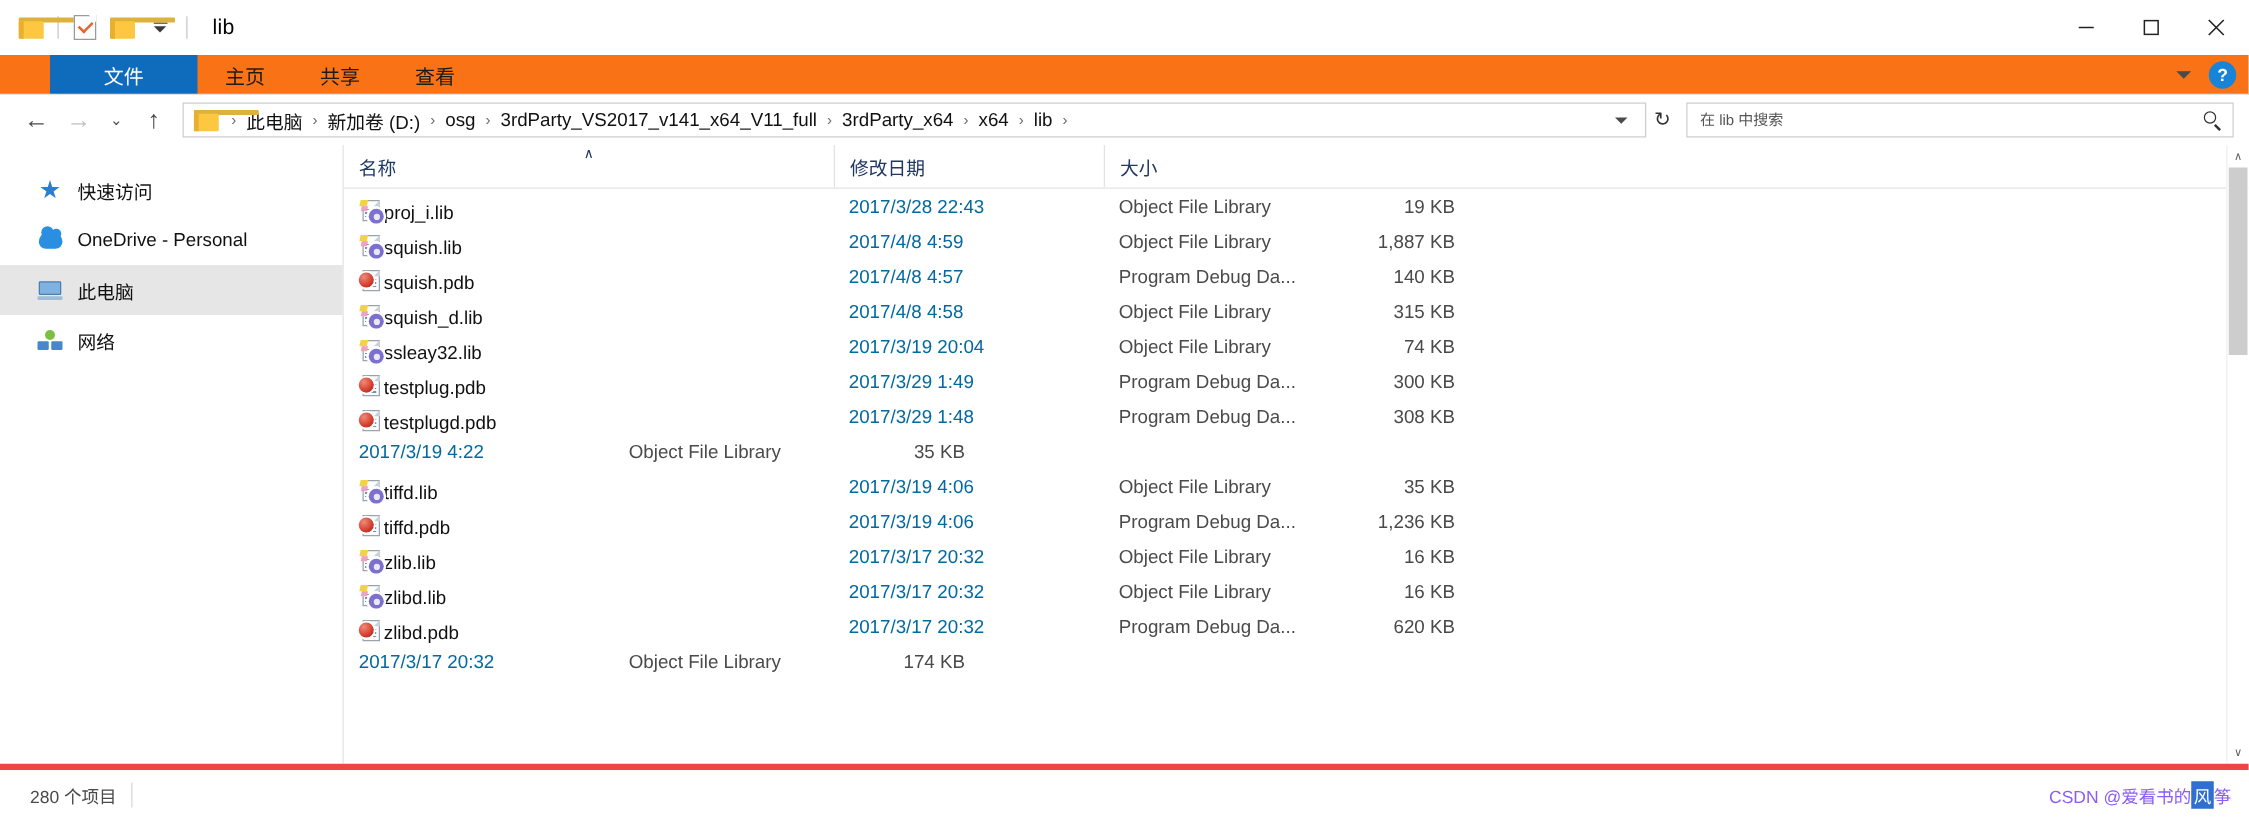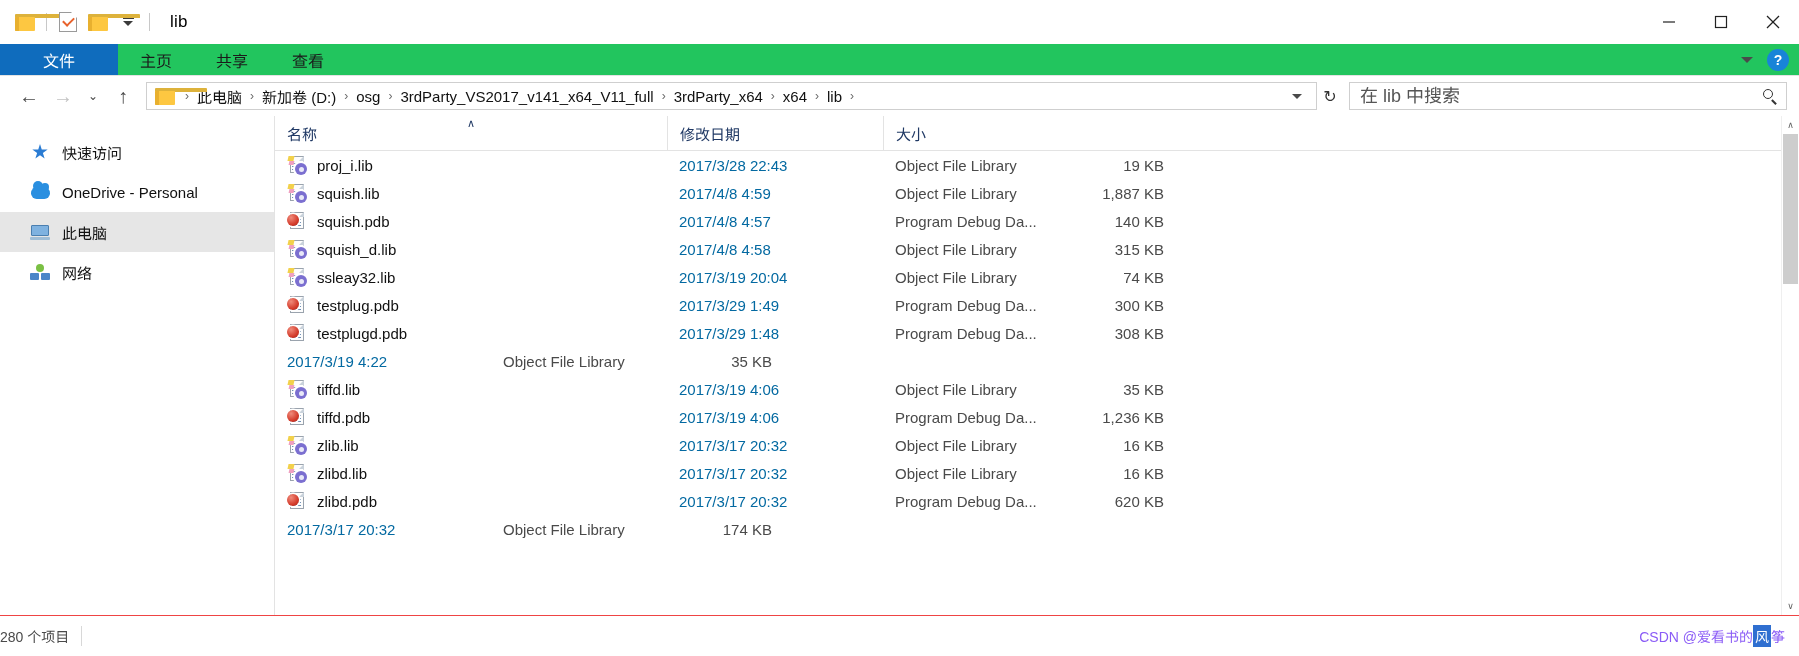--- a/index.html
+++ b/index.html
@@ -32,42 +32,42 @@
 
   
   .props-ico{width:18px;height:20px;border:1px solid #9a9a9a;background:#fff;position:relative;box-sizing:border-box;}
   .props-ico:before{content:"";position:absolute;right:-1px;top:-1px;border-left:6px solid transparent;border-top:6px solid #fff;}
   .props-ico .tick{position:absolute;left:3px;top:4px;width:9px;height:5px;border-left:2px solid #e8622c;border-bottom:2px solid #e8622c;transform:rotate(-45deg);}
 
   .dd-arrow{width:0;height:0;border-left:5px solid transparent;border-right:5px solid transparent;border-top:5px solid #3b3b3b;}
   .dd-bar{width:11px;height:1.5px;background:#3b3b3b;margin-bottom:2px;}
 
   
-  .ribbon{height:32px;display:flex;align-items:stretch;background:#22c55e;position:relative;flex:0 0 auto;}
+  .ribbon{height:32px;display:flex;align-items:stretch;background:#f97316;position:relative;flex:0 0 auto;padding-left:40px;}
   .tab{display:flex;align-items:center;justify-content:center;font-size:16px;color:#1b1b1b;padding:0 22px;cursor:default;}
   .tab.file{background:#0f6cbd;color:#fff;font-weight:400;min-width:74px;}
   .ribbon-right{position:absolute;right:10px;top:0;height:32px;display:flex;align-items:center;gap:14px;}
   .chev-sm{width:0;height:0;border-left:6px solid transparent;border-right:6px solid transparent;border-top:6px solid #4a4a4a;}
   .help-ico{width:22px;height:22px;border-radius:50%;background:#1884d8;color:#fff;font-size:14px;display:flex;align-items:center;justify-content:center;font-weight:bold;}
   .ribbon-underline{position:absolute;left:0;bottom:0;width:100%;height:1px;background:#e3e3e3;}
 
   
   .addrbar{height:40px;display:flex;align-items:center;background:#fff;padding:0 12px;gap:0;flex:0 0 auto;}
   .nav-btn{width:34px;height:30px;display:flex;align-items:center;justify-content:center;color:#4a4a4a;font-size:20px;cursor:default;}
   .nav-btn.disabled{color:#c2c2c2;}
   .nav-btn.small{width:26px;font-size:12px;}
   .addr-box{flex:1 1 auto;height:28px;border:1px solid #cfcfcf;background:#fff;display:flex;align-items:center;padding:0 4px 0 8px;margin-left:6px;box-sizing:border-box;min-width:0;}
   .crumbs{display:flex;align-items:center;flex:1 1 auto;overflow:hidden;white-space:nowrap;}
   .crumb{font-size:15px;color:#111;padding:0 2px;cursor:default;}
   .crumb-sep{color:#6b6b6b;font-size:12px;padding:0 6px;}
   .addr-right{display:flex;align-items:center;gap:2px;}
   .addr-chev{width:0;height:0;border-left:5px solid transparent;border-right:5px solid transparent;border-top:5px solid #4a4a4a;margin:0 10px;}
   .refresh{width:26px;height:26px;display:flex;align-items:center;justify-content:center;color:#333;font-size:16px;cursor:default;}
   .search-box{width:438px;height:28px;border:1px solid #cfcfcf;background:#fff;display:flex;align-items:center;padding:0 8px;margin-left:6px;box-sizing:border-box;justify-content:space-between;}
-  .search-box input{border:none;outline:none;font-size:18px;color:#333;width:100%;background:transparent;font-family:inherit;}
+  .search-box input{border:none;outline:none;font-size:12px;color:#333;width:100%;background:transparent;font-family:inherit;}
   .search-box input::placeholder{color:#555;}
   .mag{width:15px;height:15px;position:relative;flex:0 0 auto;}
   .mag:before{content:"";position:absolute;left:0;top:0;width:10px;height:10px;border:1.6px solid #333;border-radius:50%;box-sizing:border-box;}
   .mag:after{content:"";position:absolute;left:9px;top:10px;width:6px;height:1.6px;background:#333;transform:rotate(45deg);transform-origin:left center;}
 
   
   .content{flex:1 1 auto;display:flex;min-height:0;position:relative;}
   .navpane{width:274px;flex:0 0 274px;background:#fff;padding-top:16px;box-sizing:border-box;}
   .nav-item{height:40px;display:flex;align-items:center;padding-left:30px;font-size:15px;color:#111;cursor:default;gap:12px;text-align:center;}
   .nav-item.selected{background:#e6e6e6;}
@@ -92,21 +92,21 @@
   .col{font-size:15px;color:#1f3864;display:flex;align-items:center;height:34px;box-sizing:border-box;padding-left:12px;position:relative;cursor:default;}
   .col + .col{border-left:1px solid #e3e3e3;}
   .col.name{width:392px;flex:0 0 392px;}
   .col.date{width:216px;flex:0 0 216px;}
   .col.type{width:166px;flex:0 0 166px;}
   .col.size{width:127px;flex:0 0 127px;}
   .sortmark{position:absolute;left:50%;top:2px;transform:translateX(-50%);font-size:11px;color:#1f3864;line-height:1;}
   .rows{flex:1 1 auto;overflow:hidden;}
   .row{height:28px;display:flex;align-items:center;cursor:default;}
   .cell{font-size:15px;color:#3a3a3a;display:flex;align-items:center;height:28px;box-sizing:border-box;overflow:hidden;white-space:nowrap;}
-  .cell.name{width:392px;flex:0 0 392px;padding-left:12px;gap:10px;color:#111;}
+  .cell.name{width:392px;flex:0 0 392px;padding-left:12px;gap:0;color:#111;align-items:flex-end;}
   .cell.date{width:216px;flex:0 0 216px;padding-left:12px;color:#0369a1;}
   .cell.type{width:166px;flex:0 0 166px;padding-left:12px;color:#4a4a4a;}
   .cell.size{width:127px;flex:0 0 127px;padding-right:12px;justify-content:flex-end;color:#4a4a4a;}
 
   
   .fico{width:20px;height:20px;position:relative;flex:0 0 20px;}
   .fico .page{position:absolute;left:3px;top:1px;width:14px;height:17px;background:#fdfdfd;border:1px solid #9aa3ad;box-sizing:border-box;}
   .fico .page:before{content:"";position:absolute;right:-1px;top:-1px;border-left:5px solid transparent;border-bottom:5px solid #c9d2db;}
   .fico .lines{position:absolute;left:5px;top:8px;width:9px;height:8px;
      background:repeating-linear-gradient(to bottom,#6f8fb5 0 1px,transparent 1px 3px);}
@@ -118,21 +118,21 @@
   .fico.pdb .ball{position:absolute;left:0px;top:3px;width:12px;height:12px;border-radius:50%;
      background:radial-gradient(circle at 34% 30%,#f08a7a 0%,#d33a2a 62%,#a62718 100%);box-shadow:0 0 0 1.5px #fff;}
 
   
   .vscroll{position:absolute;right:0;top:0;width:17px;height:100%;background:#fff;border-left:1px solid #efefef;display:flex;flex-direction:column;justify-content:space-between;align-items:center;}
   .vs-btn{width:17px;height:18px;display:flex;align-items:center;justify-content:center;color:#606060;font-size:9px;}
   .vs-track{flex:1 1 auto;width:17px;position:relative;}
   .vs-thumb{position:absolute;left:1px;top:0;width:15px;height:150px;background:#cdcdcd;}
 
   
-  .statusbar{height:40px;flex:0 0 auto;border-top:1px solid #ef4444;display:flex;align-items:center;padding:0 0;position:relative;background:#fff;}
+  .statusbar{height:40px;flex:0 0 auto;border-top:5px solid #ef4444;display:flex;align-items:center;padding:0 24px;position:relative;background:#fff;}
   .status-text{font-size:14px;color:#4a4a4a;padding-right:12px;border-right:1px solid #d8d8d8;}
   .watermark{position:absolute;right:14px;top:50%;transform:translateY(-50%);font-size:14px;color:#9b9b9b;display:flex;align-items:center;white-space:nowrap;}
   .wm-sel{background:#2f6fd0;color:#fff;padding:1px 2px;}
   .wm-sel2{color:#8b5cf6;}
 </style>
 </head>
 <body>
 
 <div class="window">
 

